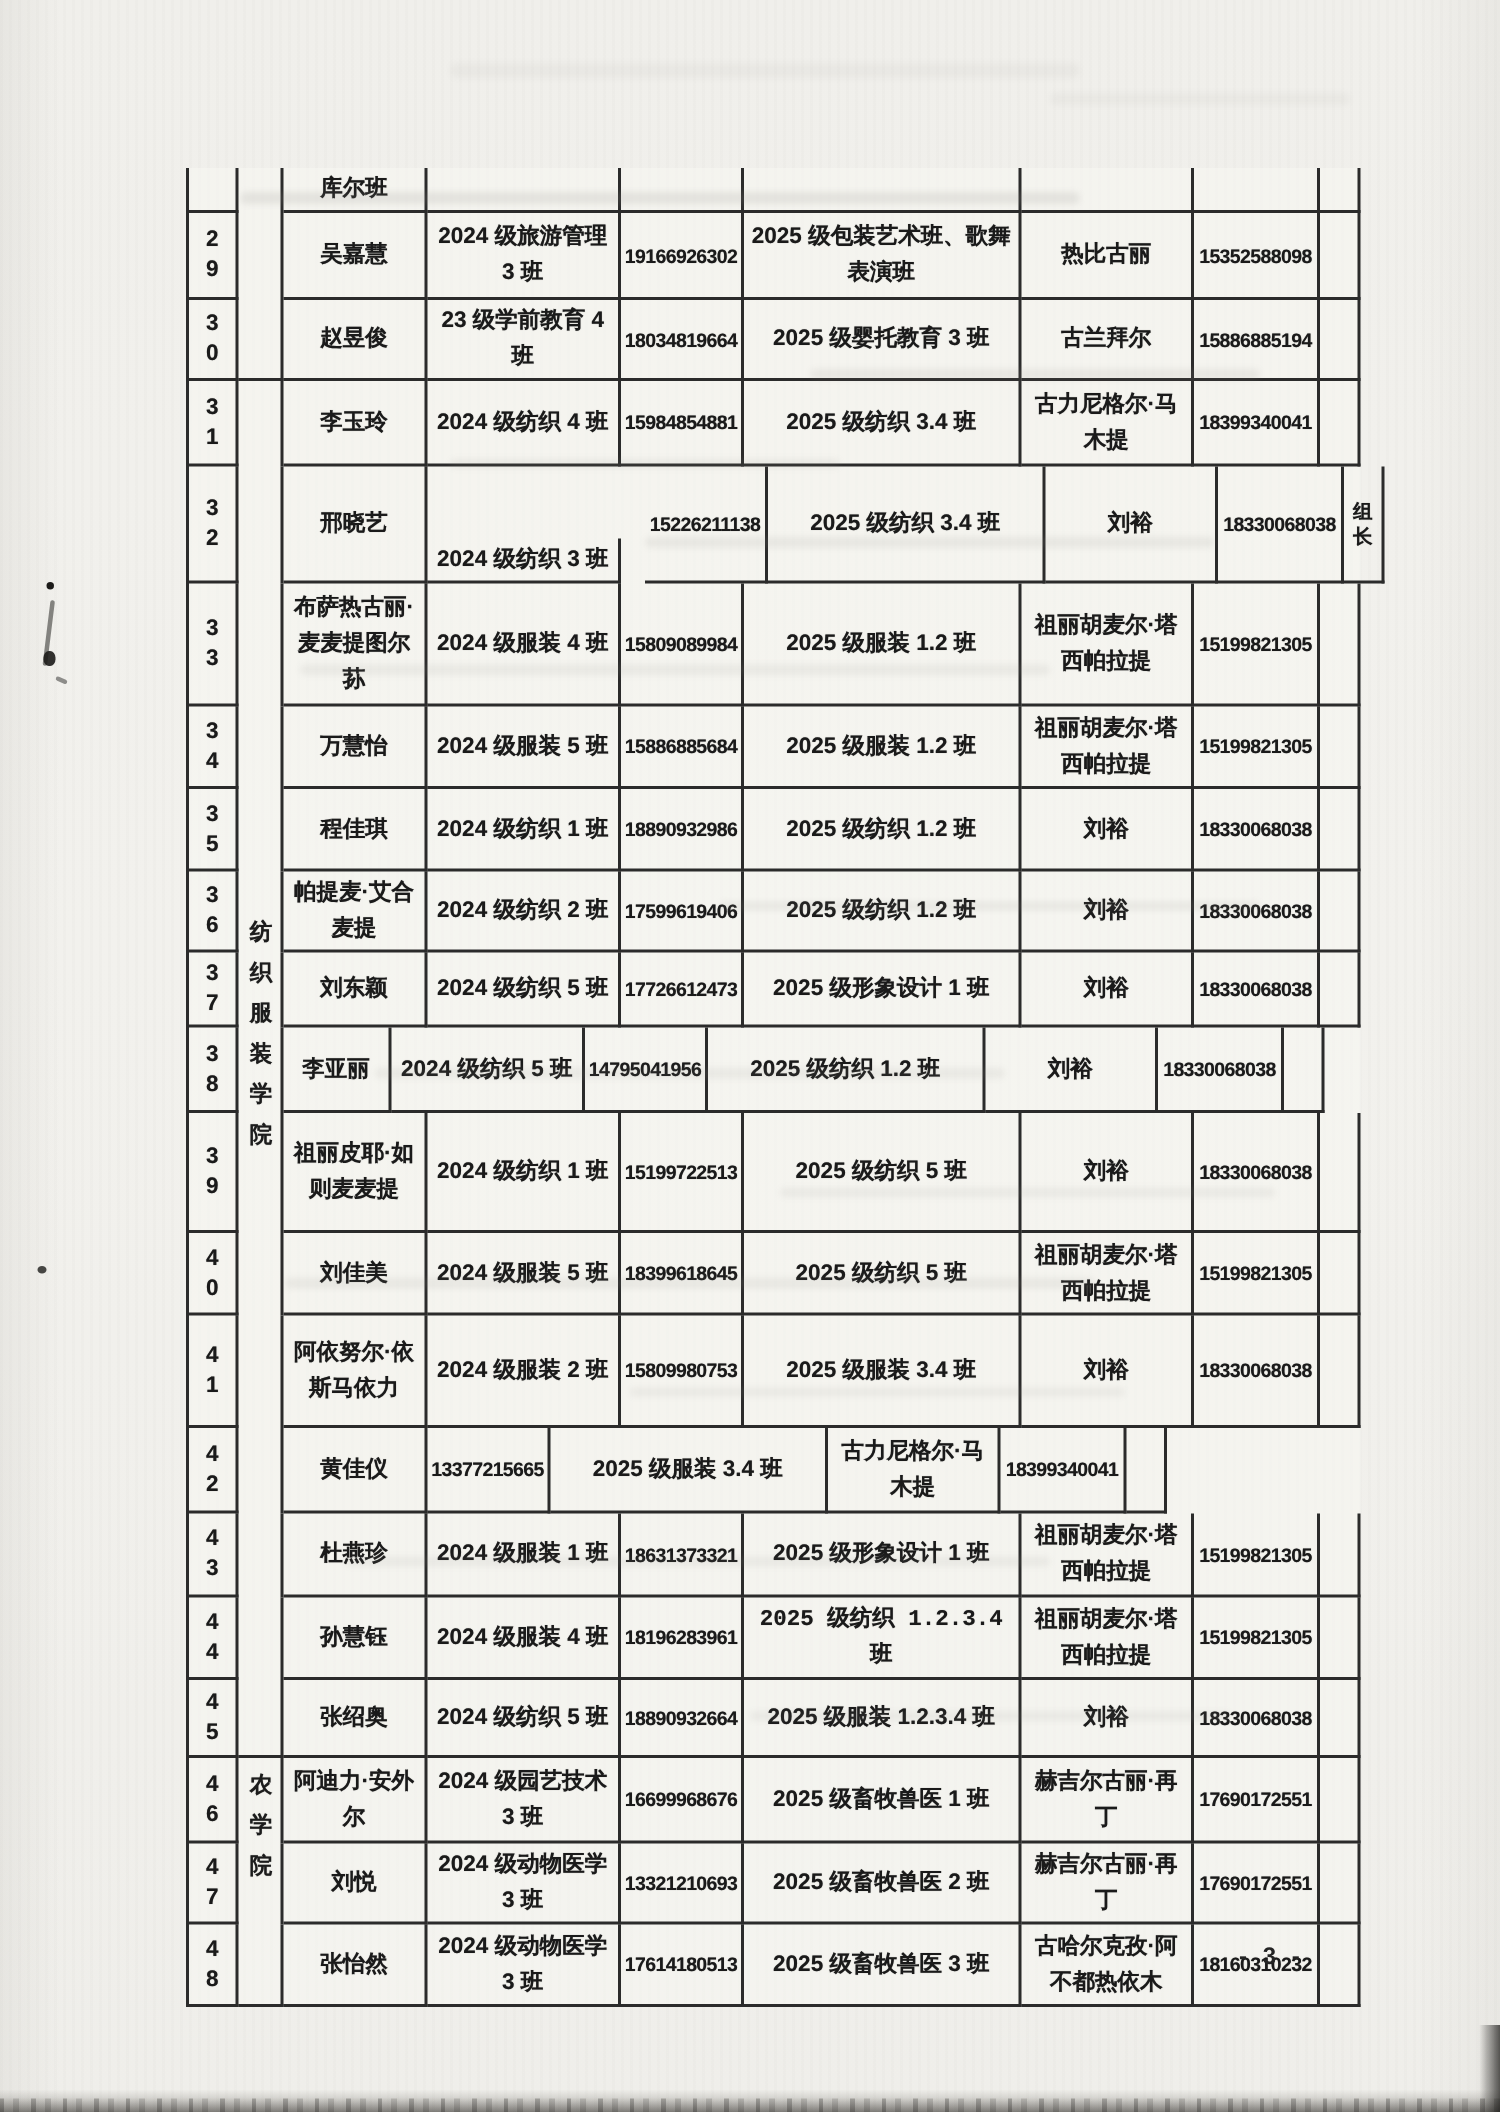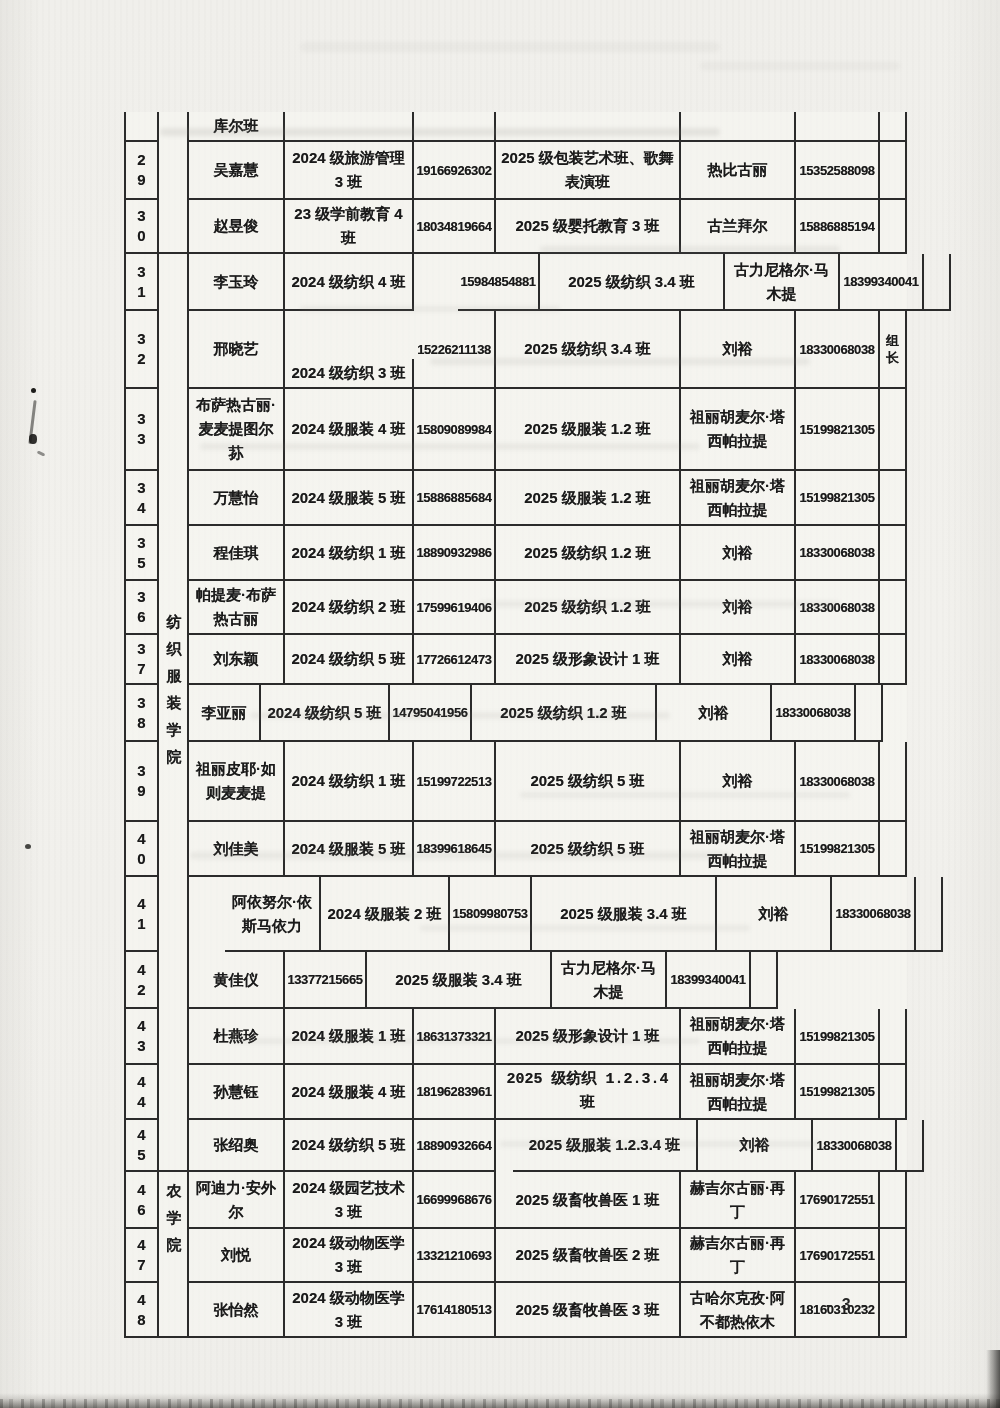--- a/index.html
+++ b/index.html
@@ -109,35 +109,35 @@
         <div class="c notecol" style="width: 27px;"></div>
       </div>
       <div class="row" style="min-height: 57px;">
         <div class="c numcol" style="width: 33px;">
           <span>3</span>
           <span>1</span>
         </div>
         <div class="c college" style="width: 30px;"></div>
         <div class="c zh" style="width: 96px;">李玉玲</div>
         <div class="c zh" style="width: 129px;">2024 级纺织 4 班</div>
-        <div class="c phone" style="width: 82px; margin-left: 44px;">15984854881</div>
+        <div class="c phone" style="width: 82px;">15984854881</div>
         <div class="c zh" style="width: 185px;">2025 级纺织 3.4 班</div>
         <div class="c zh" style="width: 115px;">古力尼格尔·马木提</div>
         <div class="c phone" style="width: 84px;">18399340041</div>
         <div class="c notecol" style="width: 27px;"></div>
       </div>
       <div class="row" style="min-height: 53px;">
         <div class="c numcol" style="width: 33px;">
           <span>3</span>
           <span>2</span>
         </div>
         <div class="c college" style="width: 30px;"></div>
         <div class="c zh" style="width: 96px;">邢晓艺</div>
         <div class="c zh" style="width: 129px; margin-top: 48px;">2024 级纺织 3 班</div>
-        <div class="c phone" style="width: 82px;">15226211138</div>
+        <div class="c phone" style="width: 82px; margin-left: 16px;">15226211138</div>
         <div class="c zh" style="width: 185px;">2025 级纺织 3.4 班</div>
         <div class="c zh" style="width: 115px;">刘裕</div>
         <div class="c phone" style="width: 84px;">18330068038</div>
         <div class="c notecol" style="width: 27px;">
           <span>组</span>
           <span>长</span>
         </div>
       </div>
       <div class="row" style="min-height: 82px;">
         <div class="c numcol" style="width: 33px;">
@@ -180,21 +180,21 @@
         <div class="c zh" style="width: 115px;">刘裕</div>
         <div class="c phone" style="width: 84px;">18330068038</div>
         <div class="c notecol" style="width: 27px;"></div>
       </div>
       <div class="row" style="min-height: 53px;">
         <div class="c numcol" style="width: 33px;">
           <span>3</span>
           <span>6</span>
         </div>
         <div class="c college" style="width: 30px;"></div>
-        <div class="c zh" style="width: 96px;">帕提麦·布萨热古丽</div>
+        <div class="c zh" style="width: 96px;">帕提麦·艾合麦提</div>
         <div class="c zh" style="width: 129px;">2024 级纺织 2 班</div>
         <div class="c phone" style="width: 82px;">17599619406</div>
         <div class="c zh" style="width: 185px;">2025 级纺织 1.2 班</div>
         <div class="c zh" style="width: 115px;">刘裕</div>
         <div class="c phone" style="width: 84px;">18330068038</div>
         <div class="c notecol" style="width: 27px;"></div>
       </div>
       <div class="row" style="min-height: 50px;">
         <div class="c numcol" style="width: 33px;">
           <span>3</span>
@@ -250,21 +250,21 @@
         <div class="c zh" style="width: 115px;">祖丽胡麦尔·塔西帕拉提</div>
         <div class="c phone" style="width: 84px;">15199821305</div>
         <div class="c notecol" style="width: 27px;"></div>
       </div>
       <div class="row" style="min-height: 75px;">
         <div class="c numcol" style="width: 33px;">
           <span>4</span>
           <span>1</span>
         </div>
         <div class="c college" style="width: 30px;"></div>
-        <div class="c zh" style="width: 96px; margin-left: 36px;">阿依努尔·依斯马依力</div>
+        <div class="c zh" style="width: 96px;">阿依努尔·依斯马依力</div>
         <div class="c zh" style="width: 129px;">2024 级服装 2 班</div>
         <div class="c phone" style="width: 82px;">15809980753</div>
         <div class="c zh" style="width: 185px;">2025 级服装 3.4 班</div>
         <div class="c zh" style="width: 115px;">刘裕</div>
         <div class="c phone" style="width: 84px;">18330068038</div>
         <div class="c notecol" style="width: 27px;"></div>
       </div>
       <div class="row" style="min-height: 57px;">
         <div class="c numcol" style="width: 33px;">
           <span>4</span>
@@ -308,21 +308,21 @@
       </div>
       <div class="row" style="min-height: 52px;">
         <div class="c numcol" style="width: 33px;">
           <span>4</span>
           <span>5</span>
         </div>
         <div class="c college cb" style="width: 30px;"></div>
         <div class="c zh" style="width: 96px;">张绍奥</div>
         <div class="c zh" style="width: 129px;">2024 级纺织 5 班</div>
         <div class="c phone" style="width: 82px;">18890932664</div>
-        <div class="c zh" style="width: 185px; margin-left: 17px;">2025 级服装 1.2.3.4 班</div>
+        <div class="c zh" style="width: 185px;">2025 级服装 1.2.3.4 班</div>
         <div class="c zh" style="width: 115px;">刘裕</div>
         <div class="c phone" style="width: 84px;">18330068038</div>
         <div class="c notecol" style="width: 27px;"></div>
       </div>
       <div class="row" style="min-height: 57px;">
         <div class="c numcol" style="width: 33px;">
           <span>4</span>
           <span>6</span>
         </div>
         <div class="c college" style="width: 30px;"></div>

